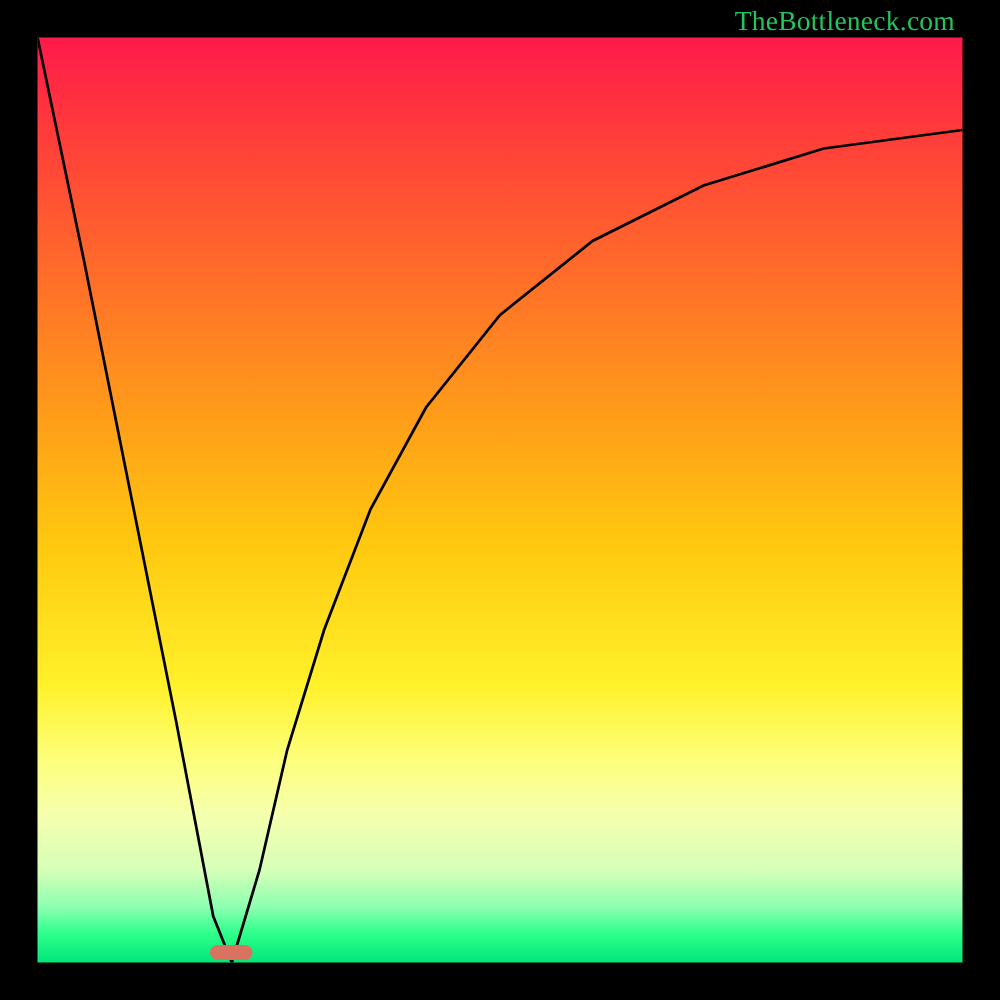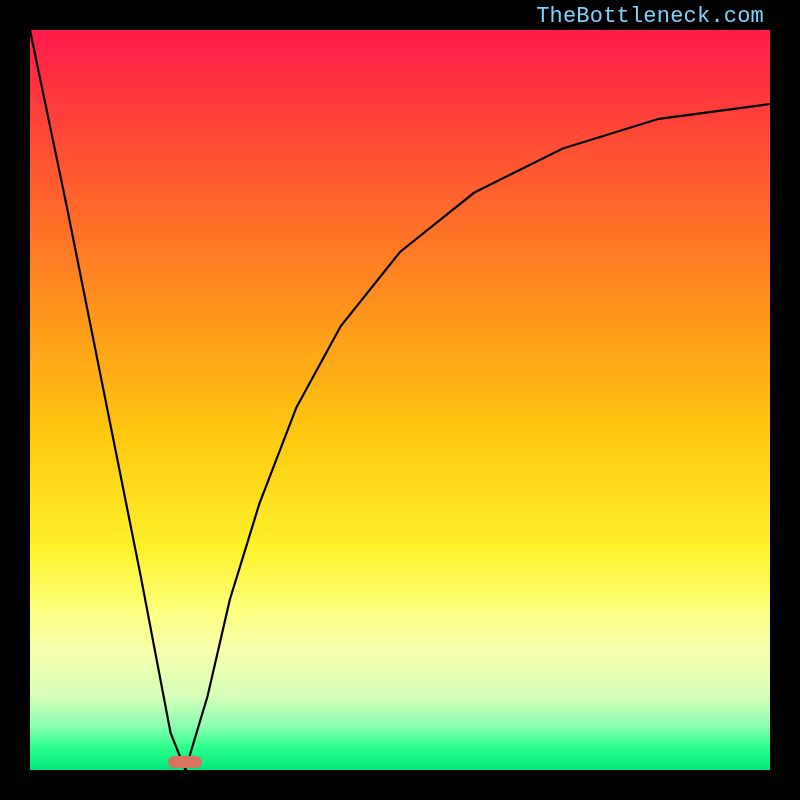--- a/index.html
+++ b/index.html
@@ -39,25 +39,25 @@
       #d6ffb8 90%,
       #8cffb0 94%,
       #2bff8a 97%,
       #00e67a 100%
     );
   }
   .watermark {
     position: absolute;
     top: 4px;
     right: 36px;
-    color: #7dd3fc;
+    color: #22c55e;
     font-size: 22px;
     font-weight: 500;
     letter-spacing: 0.2px;
-    font-family: Liberation Mono, monospace;
+    font-family: Liberation Serif, serif;
   }
   svg.curves {
     position: absolute;
     left: 0;
     top: 0;
     width: 740px;
     height: 740px;
   }
   .marker {
     position: absolute;

